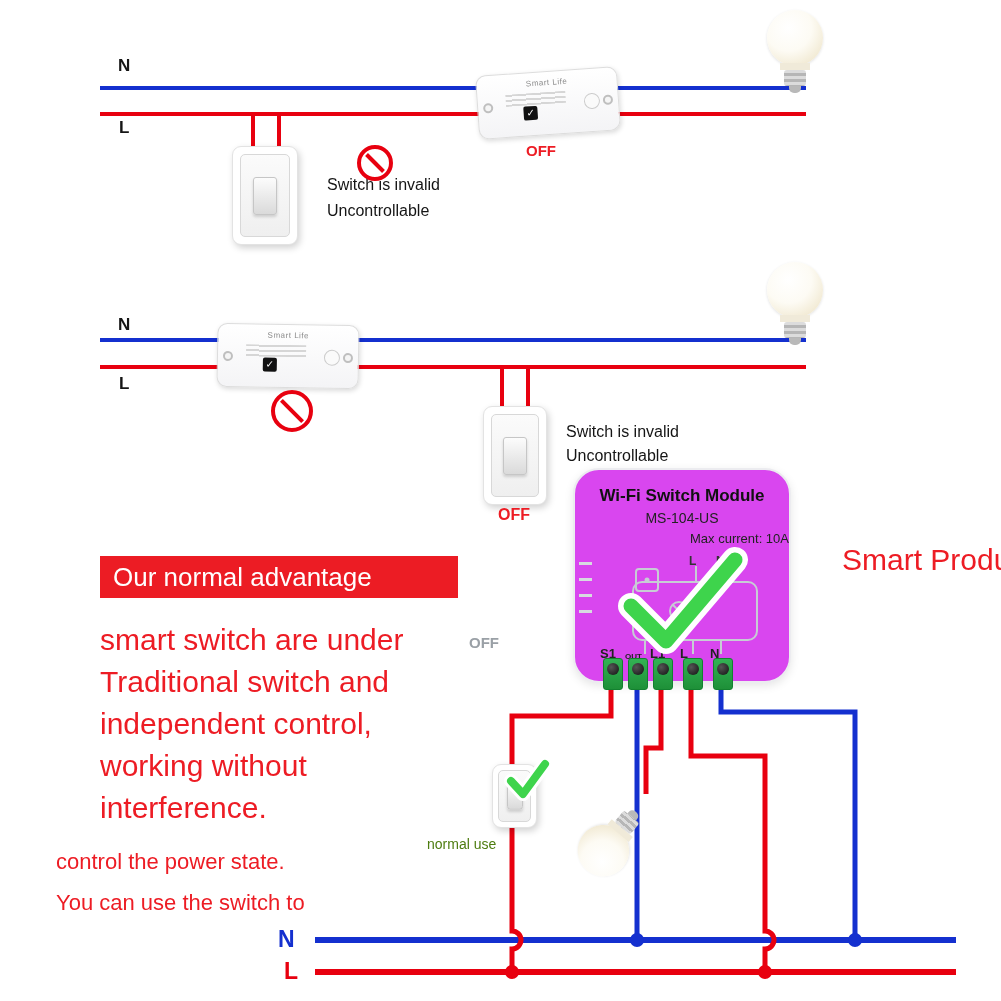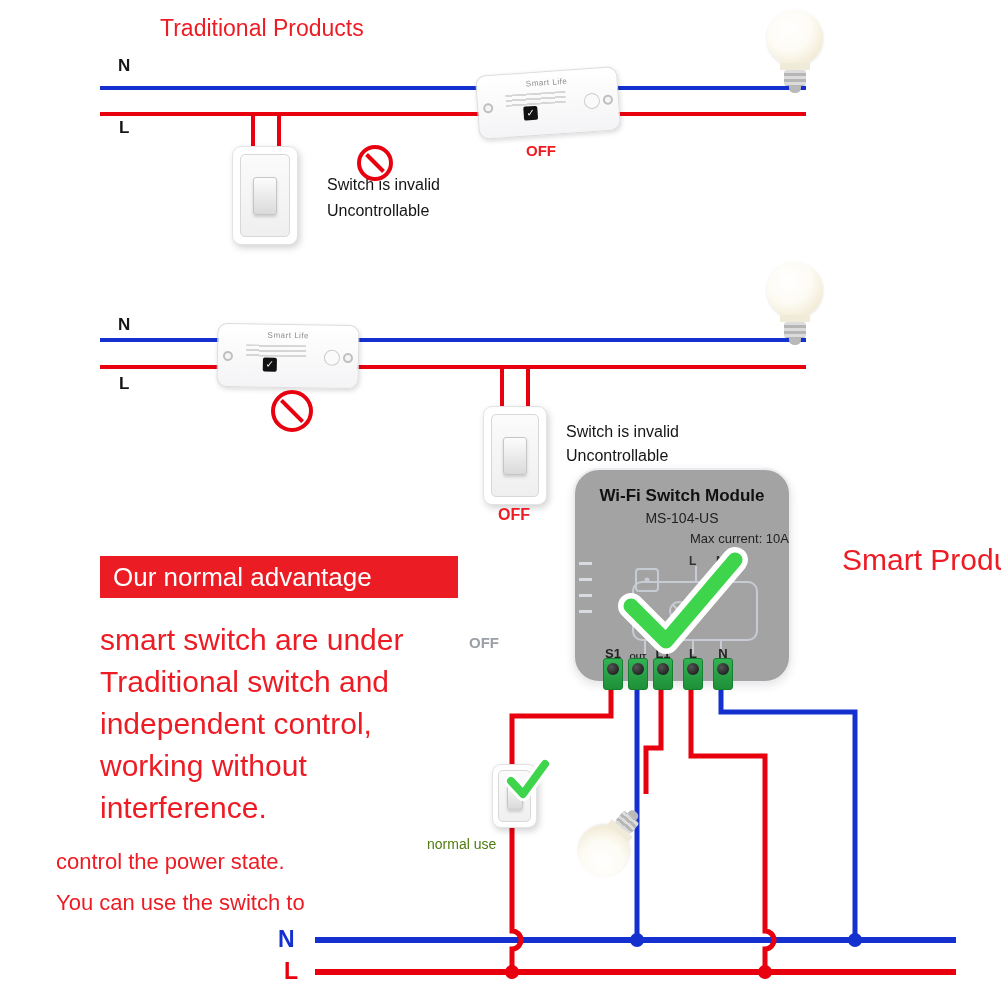--- a/index.html
+++ b/index.html
@@ -35,33 +35,33 @@
   
   .breaker{width:142px;height:64px;background:linear-gradient(#ffffff,#f4f4f6);border:1px solid #ddd;border-radius:10px;box-shadow:1px 2px 5px rgba(0,0,0,.15);z-index:2}
   .breaker>*{position:absolute}
   .b-screwdot{width:10px;height:10px;border:2px solid #bfbfbf;border-radius:50%;top:27px;background:#f5f5f5}
   .b-screwdot.l{left:5px}.b-screwdot.r{right:5px}
   .b-title{top:6px;width:100%;text-align:center;font-size:8px;color:#8a8a8a;letter-spacing:.5px}
   .b-lines{left:28px;top:20px;width:60px;height:12px;background:repeating-linear-gradient(180deg,#d6d6d6 0 2px,transparent 2px 5px)}
   .b-chip{left:45px;top:33px;width:14px;height:14px;background:#111;border-radius:2px;color:#fff;font-size:10px;line-height:14px;text-align:center}
   .b-btn{right:18px;top:24px;width:16px;height:16px;border:1px solid #ccc;border-radius:50%;background:#fafafa}
   
-  .module{left:573px;top:468px;width:218px;height:215px;background:#a3a3a3;border:2px solid #ececf0;border-radius:26px;box-shadow:0 3px 10px rgba(0,0,0,.10);z-index:2}
+  .module{left:573px;top:468px;width:218px;height:215px;background:#d946ef;border:2px solid #ececf0;border-radius:26px;box-shadow:0 3px 10px rgba(0,0,0,.10);z-index:2}
   .module>*{position:absolute}
   .m-title{top:16px;width:100%;text-align:center;font-size:17px;font-weight:bold;color:#111}
   .m-model{top:40px;width:100%;text-align:center;font-size:14px;color:#222}
   .m-current{top:61px;width:100%;text-align:right;font-size:13px;color:#222}
   .m-hs{left:4px;top:92px;width:13px;height:64px;background:repeating-linear-gradient(180deg,#d7dae0 0 3px,transparent 3px 16px)}
   .m-schem{left:0;top:0}
   .m-l{left:114px;top:84px;font-size:12px;font-weight:bold;color:#333}
   .m-n{left:141px;top:84px;font-size:12px;font-weight:bold;color:#333}
   .m-check{left:28px;top:74px;z-index:4}
   .term{bottom:-9px;width:20px;height:32px;background:linear-gradient(#33b254,#1e9038);border:1px solid #148130;border-radius:3px}
   .term::after{content:"";position:absolute;left:3px;top:4px;width:12px;height:12px;border-radius:50%;background:radial-gradient(circle at 35% 35%,#555,#111)}
-  .tlabel{top:176px;width:26px;text-align:center;font-size:13px;font-weight:bold;color:#222}
+  .tlabel{top:176px;width:26px;text-align:left;font-size:13px;font-weight:bold;color:#222}
   .tlabel.tiny{font-size:8px;top:182px}
   .check-sm{z-index:4}
 </style>
 </head>
 <body>
 
 <div class="canvas">
 
   <svg class="wires" width="1001" height="1001" viewBox="0 0 1001 1001">
     <g>
@@ -83,21 +83,20 @@
       <path d="M691 678 V756 H765 V931 A9 9 0 0 1 765 949 V972" stroke="#e8000f" stroke-width="5" fill="none"></path>
       <path d="M637 678 V940" stroke="#1430cf" stroke-width="5" fill="none"></path>
       <path d="M721 678 V712 H855 V940" stroke="#1430cf" stroke-width="5" fill="none"></path>
       <circle cx="637" cy="940" r="7" fill="#1430cf"></circle>
       <circle cx="855" cy="940" r="7" fill="#1430cf"></circle>
       <circle cx="512" cy="972" r="7" fill="#e8000f"></circle>
       <circle cx="765" cy="972" r="7" fill="#e8000f"></circle>
     </g>
   </svg>
 
-  <div class="txt red" style="left:160px;top:15px;font-size:23px">Traditional Products</div>
   <div class="txt red" style="left:842px;top:543px;font-size:30px">Smart Products</div>
 
   <div class="txt bold" style="left:118px;top:56px;font-size:17px">N</div>
   <div class="txt bold" style="left:119px;top:118px;font-size:17px">L</div>
   <div class="txt red bold" style="left:526px;top:142px;font-size:15px">OFF</div>
   <div class="txt" style="left:327px;top:176px;font-size:16px">Switch is invalid</div>
   <div class="txt" style="left:327px;top:202px;font-size:16px">Uncontrollable</div>
 
   <div class="wswitch" style="left:232px;top:146px;width:66px;height:99px">
     <div class="plate"></div>

